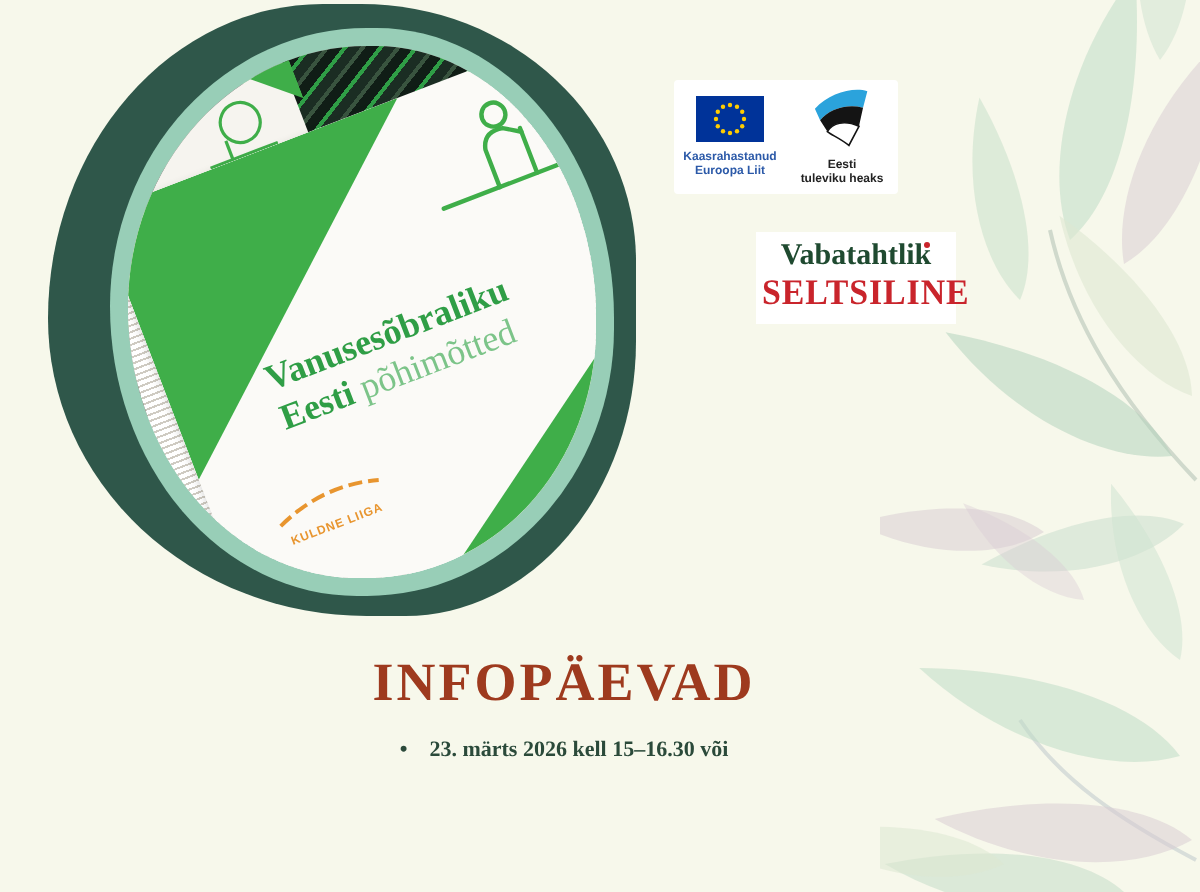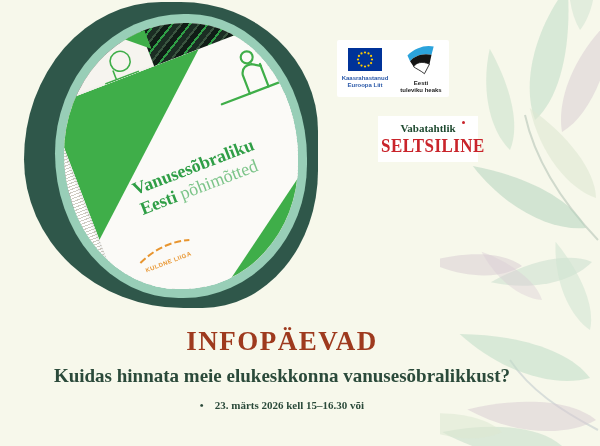--- a/index.html
+++ b/index.html
@@ -47,21 +47,21 @@
   
   .logo-box1{position:absolute;left:337px;top:40px;width:112px;height:57px;background:#ffffff;
              border-radius:2px;display:flex;align-items:center;z-index:3;}
   .logo-half{width:50%;text-align:center;}
   .logo-caption{font-size:6px;line-height:7px;font-weight:bold;
                 font-family:"Liberation Sans", sans-serif;}
   .eu-caption{color:#2B59A8;}
   .ee-caption{color:#222222;}
   .logo-box2{position:absolute;left:378px;top:116px;width:100px;height:46px;background:#ffffff;
              text-align:center;z-index:3;}
-  .vabatahtlik{color:#1F4A30;font-weight:bold;font-size:11px;line-height:17px;margin-top:4px;position:relative;}
+  .vabatahtlik{color:#1F4A30;font-weight:bold;font-size:15px;line-height:17px;margin-top:4px;position:relative;}
   .i-dot{position:absolute;width:3px;height:3px;border-radius:50%;background:#C9242B;
          right:13px;top:1px;}
   .seltsiline{color:#C9242B;font-weight:bold;font-size:18px;line-height:19px;
               transform:scaleX(.94);letter-spacing:.5px;}
 
   
   .content{position:absolute;left:0;top:326px;width:564px;text-align:center;z-index:5;}
   .title{font-size:27px;font-weight:bold;color:#9E3A1E;letter-spacing:1.5px;}
   .subtitle{font-size:19px;font-weight:bold;color:#2B4A3A;margin-top:8px;}
   .bullets{display:inline-block;text-align:right;margin:7px 0 0 0;padding:0;list-style:none;
@@ -187,19 +187,18 @@
   <div class="logo-box2">
     <div class="vabatahtlik">
       <span>Vabatahtlik</span>
       <span class="i-dot"></span>
     </div>
     <div class="seltsiline">SELTSILINE</div>
   </div>
 
   <div class="content">
     <div class="title">INFOPÄEVAD</div>
-    <div class="subtitle">Kuidas hinnata meie elukeskkonna vanusesõbralikkust?</div>
     <ul class="bullets">
       <li><span>23. märts 2026 kell 15–16.30 või</span></li>
     </ul>
   </div>
 
 </div>
 
 </body></html>

